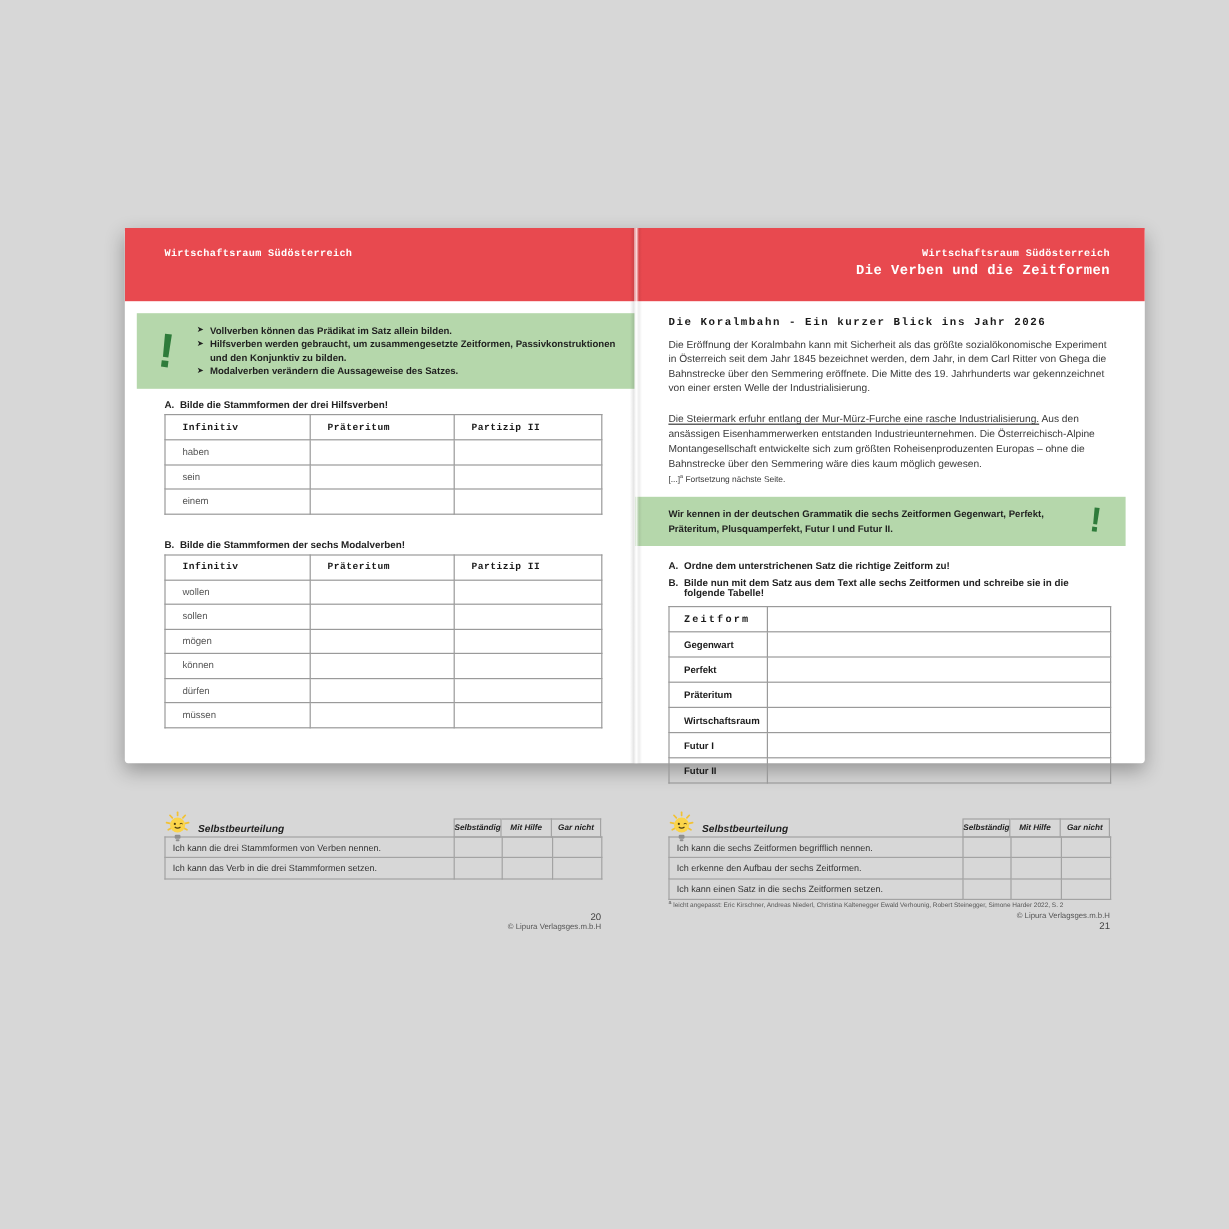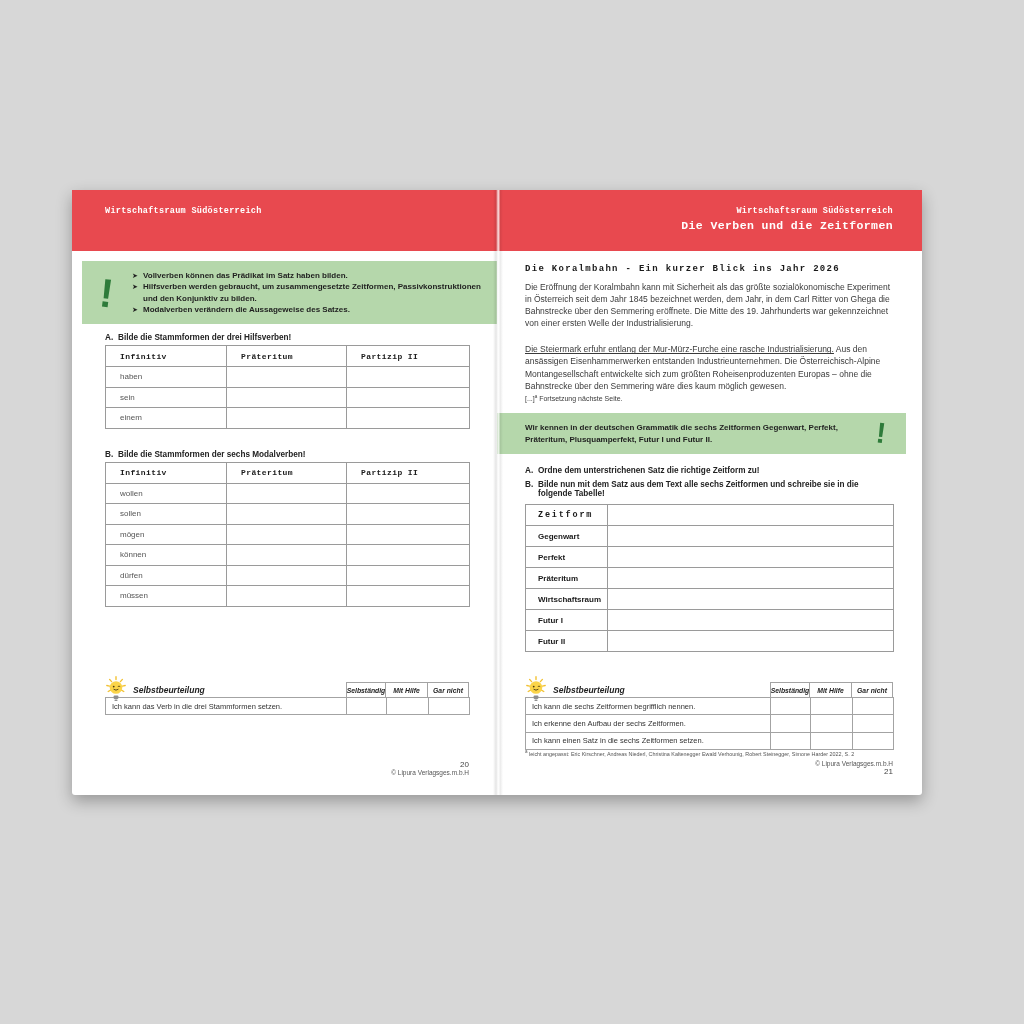--- a/index.html
+++ b/index.html
@@ -1,19 +1,19 @@
 <!DOCTYPE html>
 <html><head>
 <meta charset="utf-8">
 <style>
   * { margin:0; padding:0; box-sizing:border-box; }
   html,body { width:1024px; height:1024px; }
   body { background:#d7d7d7; font-family:"Liberation Sans","DejaVu Sans",sans-serif; color:#333; }
 
-  .spread { position:absolute; left:72px; top:190px; width:850px; height:605px;
+  .spread { position:absolute; left:104px; top:190px; width:850px; height:446px;
             background:#fff; border-radius:3px; box-shadow:0 6px 16px rgba(0,0,0,0.30);
             display:flex; }
   .page { position:relative; width:425px; height:605px; overflow:hidden; }
   .fold { position:absolute; left:421px; top:0; width:10px; height:100%; z-index:6; pointer-events:none;
           background:linear-gradient(to right, rgba(0,0,0,0) 0%, rgba(0,0,0,0.10) 30%,
                      rgba(255,255,255,0.85) 52%, rgba(0,0,0,0.07) 75%, rgba(0,0,0,0) 100%); }
 
   .band { height:61px; background:#e8494f; color:#fff; padding-top:16px;
           font-family:"Liberation Mono","DejaVu Sans Mono",monospace; }
   .band .kicker { font-size:8.5px; font-weight:bold; letter-spacing:0.3px; }
@@ -96,21 +96,21 @@
       <div class="kicker">Wirtschaftsraum Südösterreich</div>
     </div>
 
     <div class="infobox">
       <div class="excl-wrap">
         <span class="icon-excl">!</span>
       </div>
       <div class="bullets">
         <div class="bullet-item">
           <span class="arrow">➤</span>
-          <span>Vollverben können das Prädikat im Satz haben bilden.</span>
+          <span>Vollverben können das Prädikat im Satz allein bilden.</span>
         </div>
         <div class="bullet-item">
           <span class="arrow">➤</span>
           <span>Hilfsverben werden gebraucht, um zusammengesetzte Zeitformen, Passivkonstruktionen und den Konjunktiv zu bilden.</span>
         </div>
         <div class="bullet-item">
           <span class="arrow">➤</span>
           <span>Modalverben verändern die Aussageweise des Satzes.</span>
         </div>
       </div>
@@ -231,20 +231,26 @@
       </div>
       <table class="assess-table">
         <colgroup>
             <col style="width:241px">
             <col style="width:40px">
             <col style="width:42px">
             <col style="width:41px">
           </colgroup>
         <tbody>
         <tr>
+          <td class="desc">Ich kann die drei Stammformen von Verben nennen.</td>
+          <td></td>
+              <td></td>
+              <td></td>
+        </tr>
+        <tr>
           <td class="desc">Ich kann das Verb in die drei Stammformen setzen.</td>
           <td></td>
               <td></td>
               <td></td>
         </tr>
       </tbody>
         </table>
     </div>
 
     <div class="pfooter">

